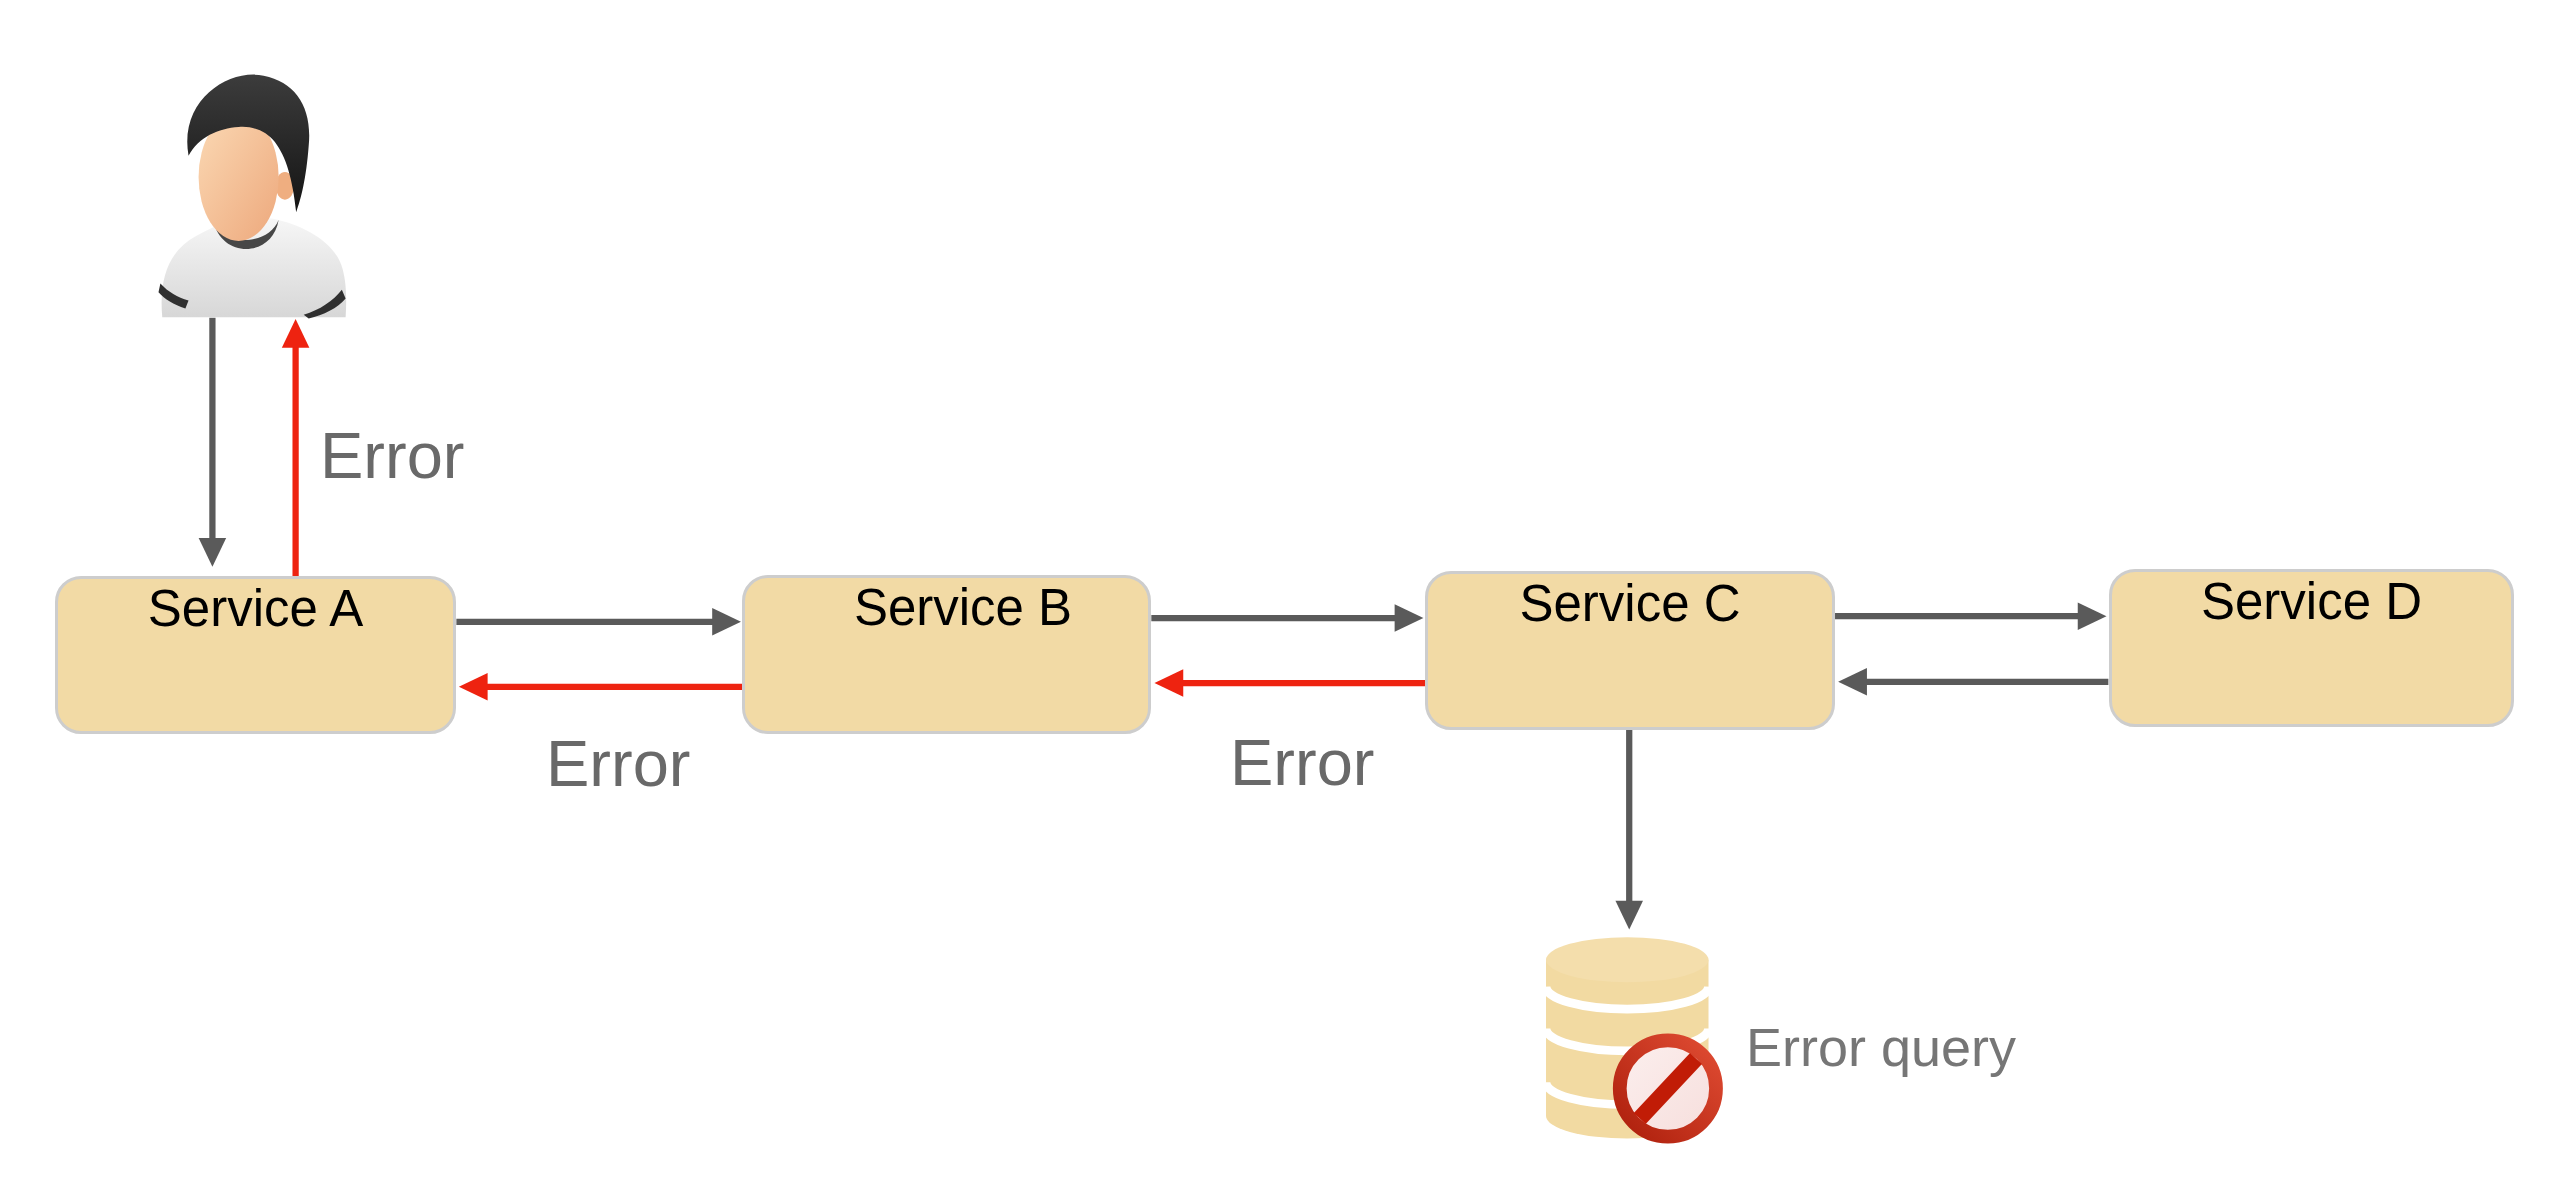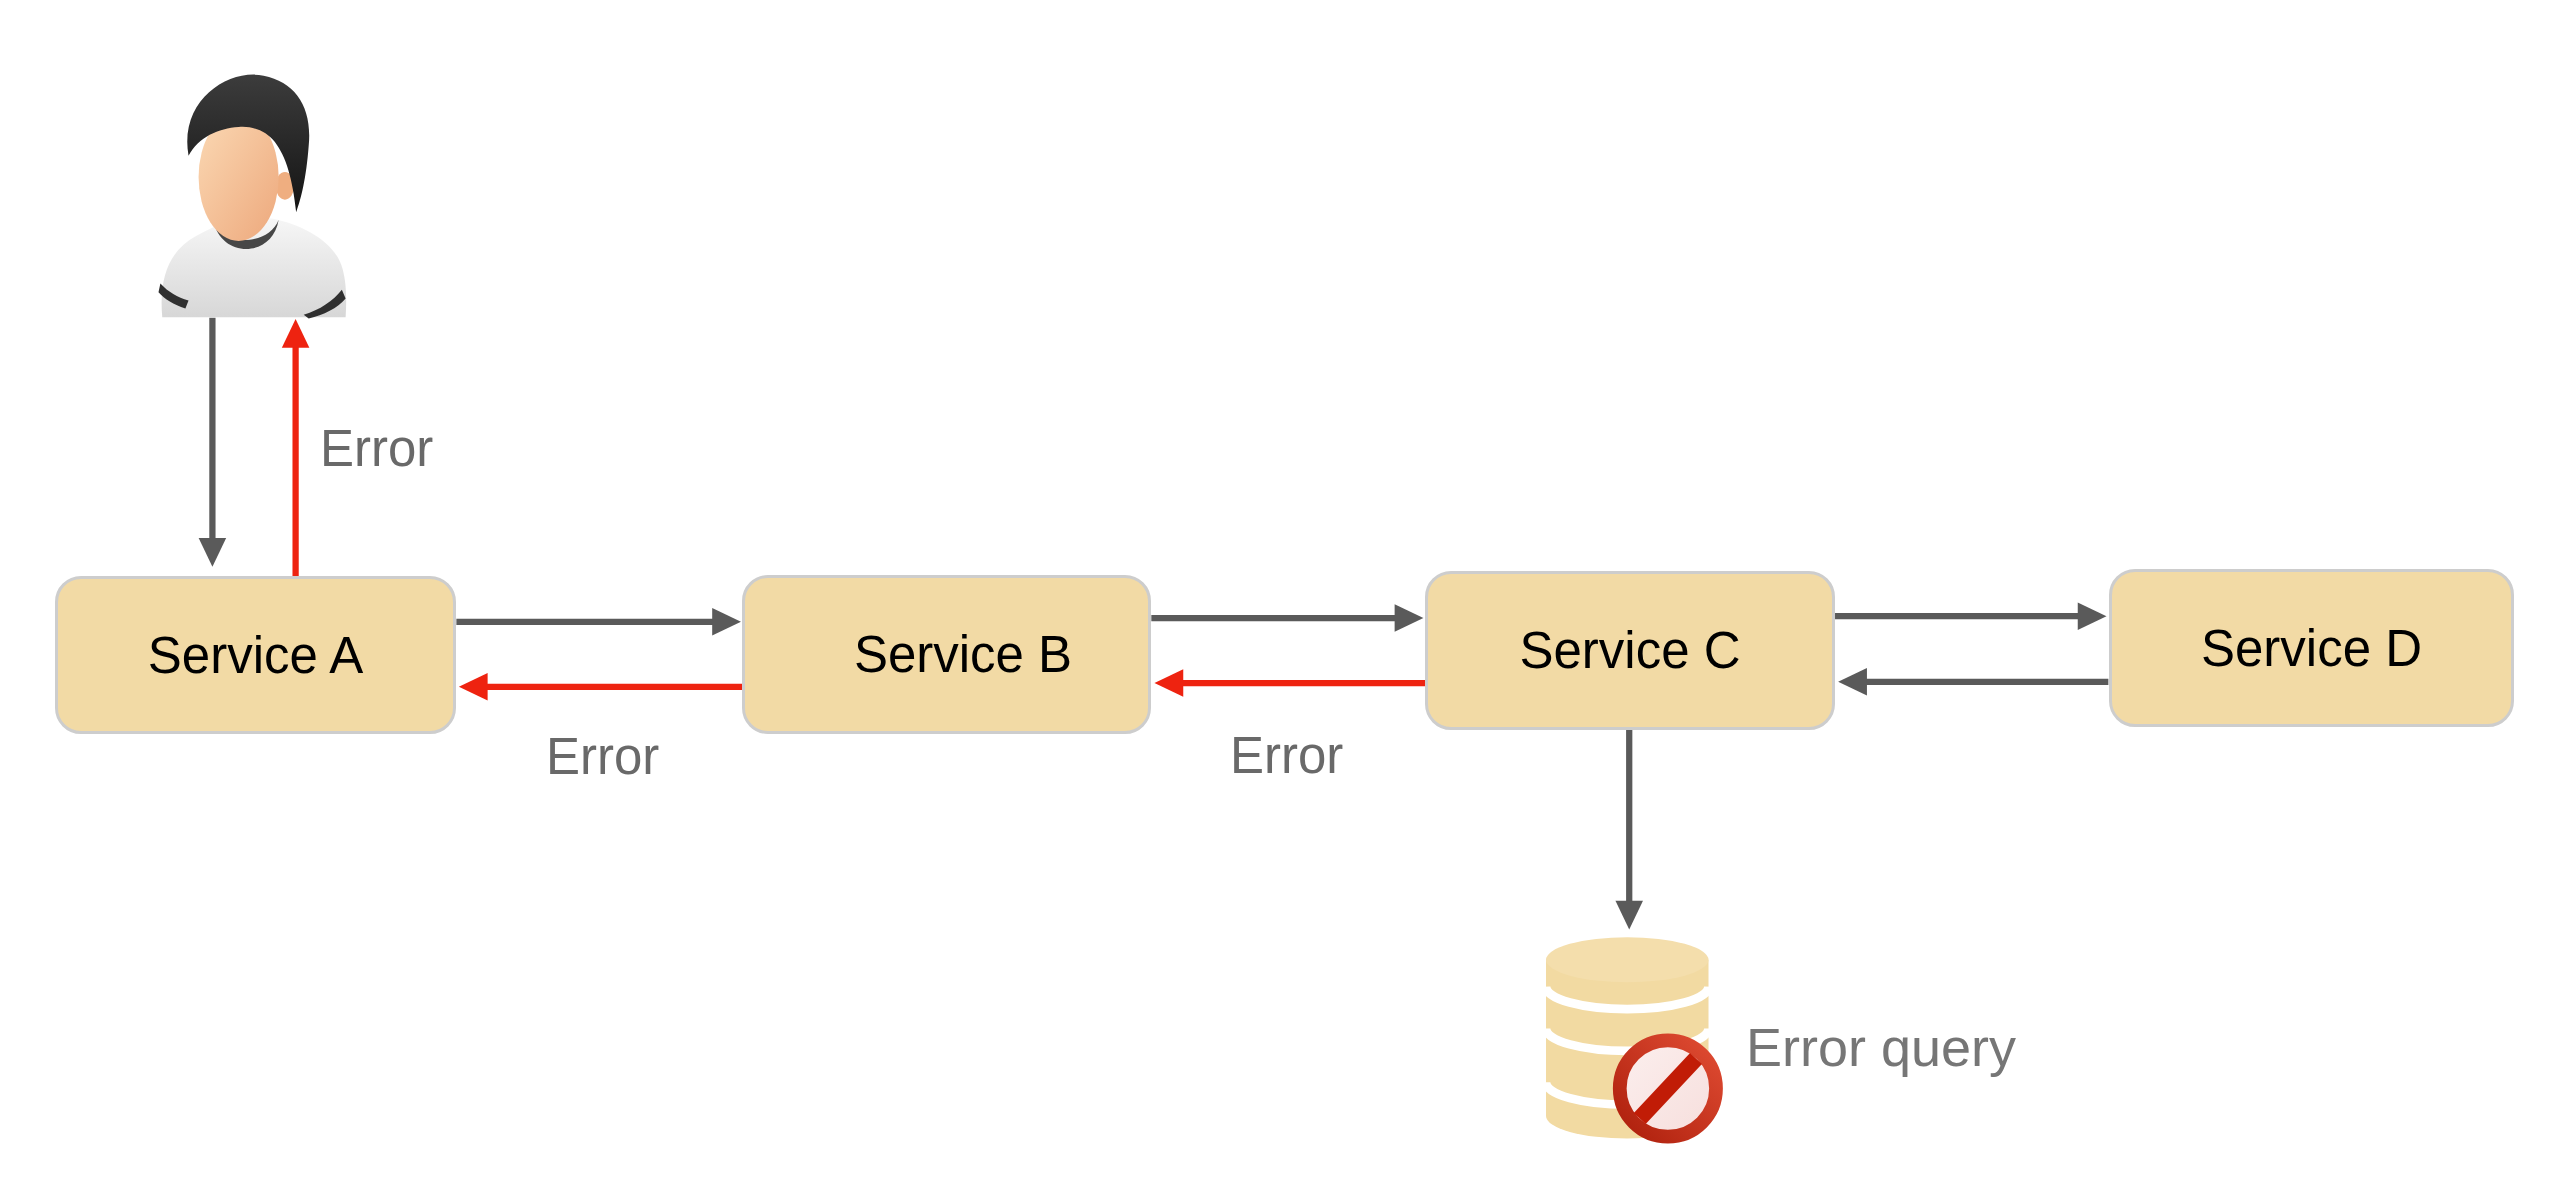--- a/index.html
+++ b/index.html
@@ -24,38 +24,38 @@
     height: 1196px;
     z-index: 1;
   }
   .service-node {
     position: absolute;
     box-sizing: border-box;
     background: #F2DAA5;
     border: 3.1px solid #CDCDCD;
     border-radius: 26px;
     display: flex;
-    align-items: center;
+    align-items: flex-start;
     justify-content: center;
     z-index: 2;
   }
   .service-node .node-label {
     font-size: 51px;
     color: #000000;
     letter-spacing: 0px;
     white-space: nowrap;
   }
   #node-service-a { left: 55px;   top: 576px; width: 401px; height: 158px; }
   #node-service-b { left: 742px; top: 575px; width: 409px; height: 159px; padding-left: 33px; }
   #node-service-c { left: 1425px; top: 571px; width: 410px; height: 159px; }
   #node-service-d { left: 2109px; top: 569px; width: 405px; height: 158px; }
 
   .edge-label {
     position: absolute;
-    font-size: 51px;
+    font-size: 65px;
     color: #696969;
     line-height: 1;
     white-space: nowrap;
     z-index: 3;
   }
   #error-label-user   { left: 320px;  top: 423px;  }
   #error-label-a-b    { left: 546px;  top: 731px; }
   #error-label-b-c    { left: 1230px; top: 730px; }
   .annotation-label {
     position: absolute;

